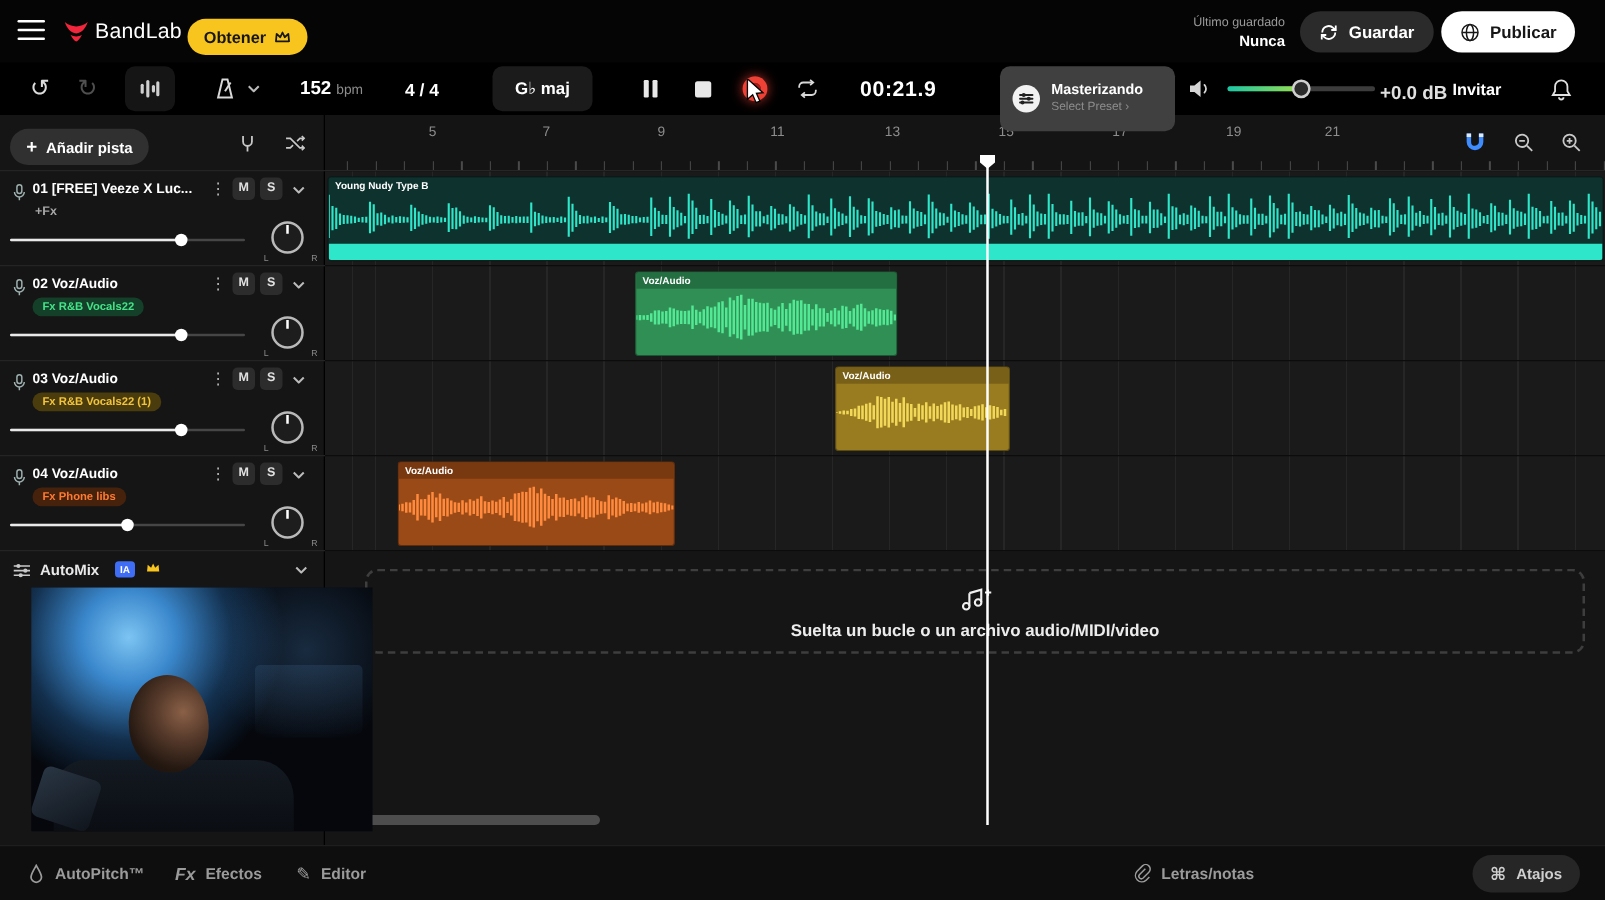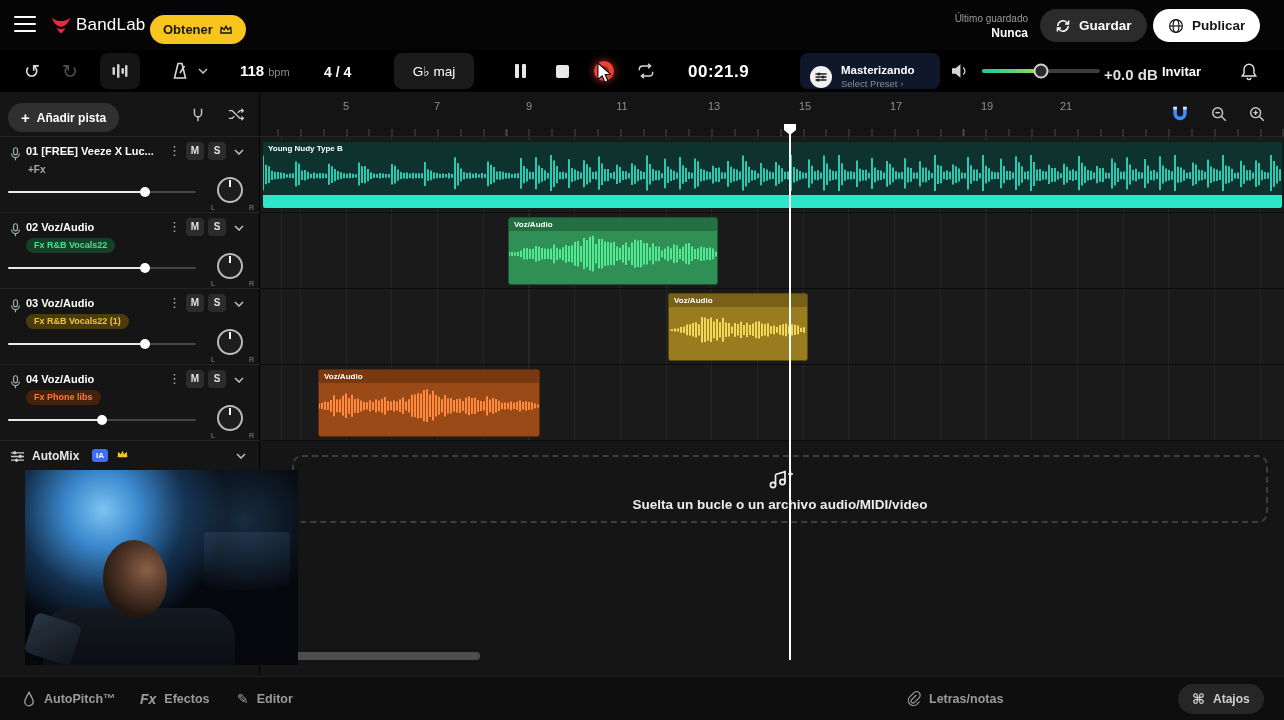--- a/index.html
+++ b/index.html
@@ -28,21 +28,21 @@
   .tico{position:absolute;top:3px;width:36px;height:36px;border-radius:8px;background:#151515;display:flex;align-items:center;justify-content:center;gap:3px}
   .plain{background:transparent}
   .tbpm{position:absolute;left:240px;top:12px;display:flex;align-items:baseline;gap:4px}
   .tbpm b{font-size:15px}
   .tbpm span{font-size:11px;color:#8d8d8d;font-weight:normal}
   .tsig{top:14px;font-size:14px;font-weight:bold}
   .pbar{width:4px;height:14px;background:#e8e8e8;border-radius:1px}
   .stopsq{width:13px;height:13px;background:#e8e8e8;border-radius:2px}
   .recdot{width:20px;height:20px;border-radius:50%;background:radial-gradient(circle,#a21d18 0 32%,#ee4135 36% 100%);box-shadow:0 0 9px rgba(238,65,53,.75)}
   .ttime{left:688px;top:12px;font-size:17px;font-weight:bold;letter-spacing:.5px}
-  #mastering{position:absolute;left:800px;top:3px;height:36px;width:140px;background:#0f172a;border-radius:8px;display:flex;align-items:flex-end;gap:8px;padding:0 9px;text-align:left}
+  #mastering{position:absolute;left:800px;top:3px;height:52px;width:140px;background:#404040;border-radius:8px;display:flex;align-items:center;gap:8px;padding:0 9px;text-align:left}
   .mtxts{display:flex;flex-direction:column;line-height:1.2}
   .mtxts b{font-size:11.5px}
   .mtxts i{font-style:normal;font-size:9.5px;color:#8d8d8d}
   #volslider{position:absolute;left:982px;top:19px;width:118px;height:4px;border-radius:2px;background:#3c3c3c}
   .vsf{width:50%;height:100%;border-radius:2px;background:linear-gradient(90deg,#19c8a5,#9adf4b)}
   .vsk{position:absolute;left:50%;top:50%;width:15px;height:15px;border-radius:50%;background:#2b2b2b;border:2.5px solid #cfcfcf;transform:translate(-50%,-50%)}
 
   
   #panel{left:0;top:92px;width:260px;height:584px;background:#151515;border-right:1px solid #000;z-index:30}
   #addtrack{position:absolute;left:8px;top:11px;height:29px;border-radius:15px;background:#303030;display:flex;align-items:center;gap:7px;padding:0 13px;font-size:12px;font-weight:bold}
@@ -179,26 +179,26 @@
   <button class="tico plain" style="left:158px;width:62px;gap:8px">
     <svg width="20" height="20" viewBox="0 0 20 20" fill="none" stroke="#d8d8d8" stroke-width="1.6">
         <path d="M8 2.5 h4 L15.5 17 h-11 Z"></path>
         <path d="M10 12 L14.5 5"></path>
       </svg>
     <svg width="10" height="6" viewBox="0 0 10 6" fill="none" stroke="#bbb" stroke-width="1.6">
         <path d="M1 1 L5 5 L9 1"></path>
       </svg>
   </button>
   <div class="tbpm">
-    <b>118</b>
+    <b>152</b>
     <span>bpm</span>
   </div>
   <div class="tsig ab" style="left:324px">4 / 4</div>
   <button class="tico" style="left:394px;width:80px;background:#1b1b1b">
-    <span style="font-size:13.5px;font-weight:normal">G♭ maj</span>
+    <span style="font-size:13.5px;font-weight:bold">G♭ maj</span>
   </button>
   <button class="tico plain" style="left:502px">
       <span class="pbar"></span>
       <span class="pbar"></span>
     </button>
   <button class="tico plain" style="left:544px">
       <span class="stopsq"></span>
     </button>
   <button class="tico plain" style="left:586px">
       <span class="recdot"></span>

